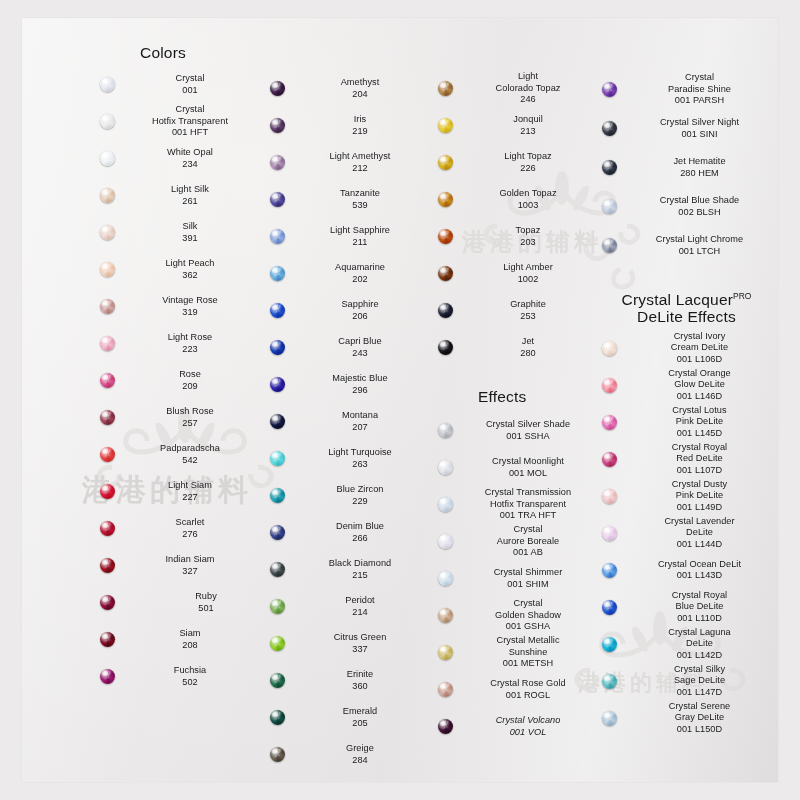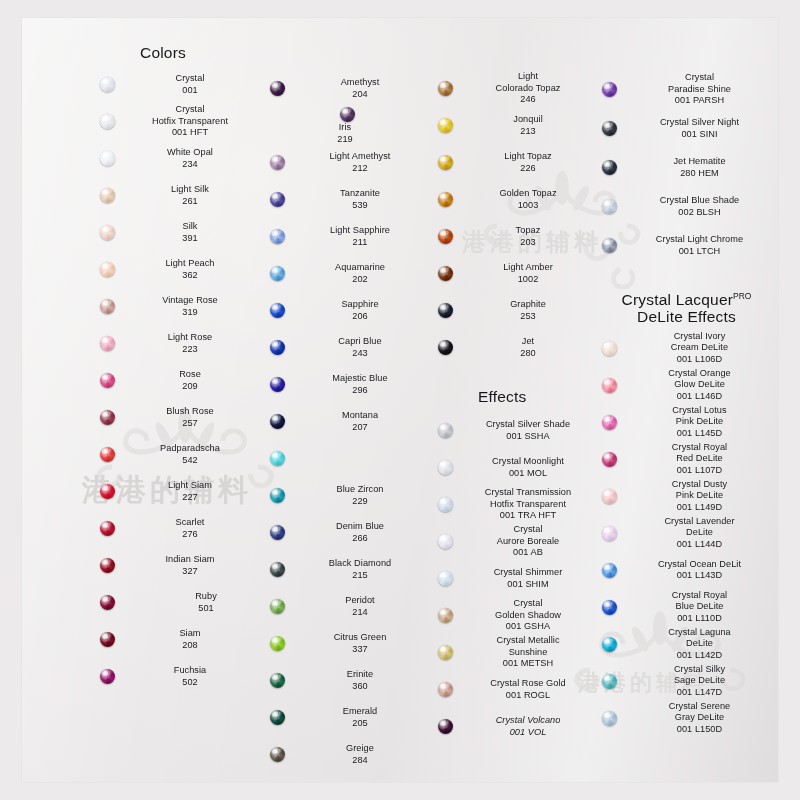--- a/index.html
+++ b/index.html
@@ -330,21 +330,21 @@
       <div id="c2">
           <div class="row" style="height: 37px;">
             <div class="gem-wrap">
               <div class="gem" style="background: radial-gradient(circle at 34% 28%, rgb(255, 255, 255) 0%, rgb(59, 29, 68) 46%, rgb(25, 0, 34) 100%);"></div>
             </div>
             <div class="lbl">
               <span style="display: block;">Amethyst</span>
               <span class="code">204</span>
             </div>
           </div>
-          <div class="row" style="height: 37px; flex-direction: column;">
+          <div class="row" style="height: 37px;">
             <div class="gem-wrap">
               <div class="gem" style="background: radial-gradient(circle at 34% 28%, rgb(255, 255, 255) 0%, rgb(81, 54, 92) 46%, rgb(47, 20, 58) 100%);"></div>
             </div>
             <div class="lbl">
               <span style="display: block;">Iris</span>
               <span class="code">219</span>
             </div>
           </div>
           <div class="row" style="height: 37px;">
             <div class="gem-wrap">
@@ -414,20 +414,24 @@
               <div class="gem" style="background: radial-gradient(circle at 34% 28%, rgb(255, 255, 255) 0%, rgb(17, 25, 60) 46%, rgb(0, 0, 26) 100%);"></div>
             </div>
             <div class="lbl">
               <span style="display: block;">Montana</span>
               <span class="code">207</span>
             </div>
           </div>
           <div class="row" style="height: 37px;">
             <div class="gem-wrap">
               <div class="gem" style="background: radial-gradient(circle at 34% 28%, rgb(255, 255, 255) 0%, rgb(79, 210, 216) 46%, rgb(45, 176, 182) 100%);"></div>
+            </div>
+            <div class="lbl">
+              <span style="display: block;">Light Turquoise</span>
+              <span class="code">263</span>
             </div>
           </div>
           <div class="row" style="height: 37px;">
             <div class="gem-wrap">
               <div class="gem" style="background: radial-gradient(circle at 34% 28%, rgb(255, 255, 255) 0%, rgb(26, 147, 168) 46%, rgb(0, 113, 134) 100%);"></div>
             </div>
             <div class="lbl">
               <span style="display: block;">Blue Zircon</span>
               <span class="code">229</span>
             </div>

